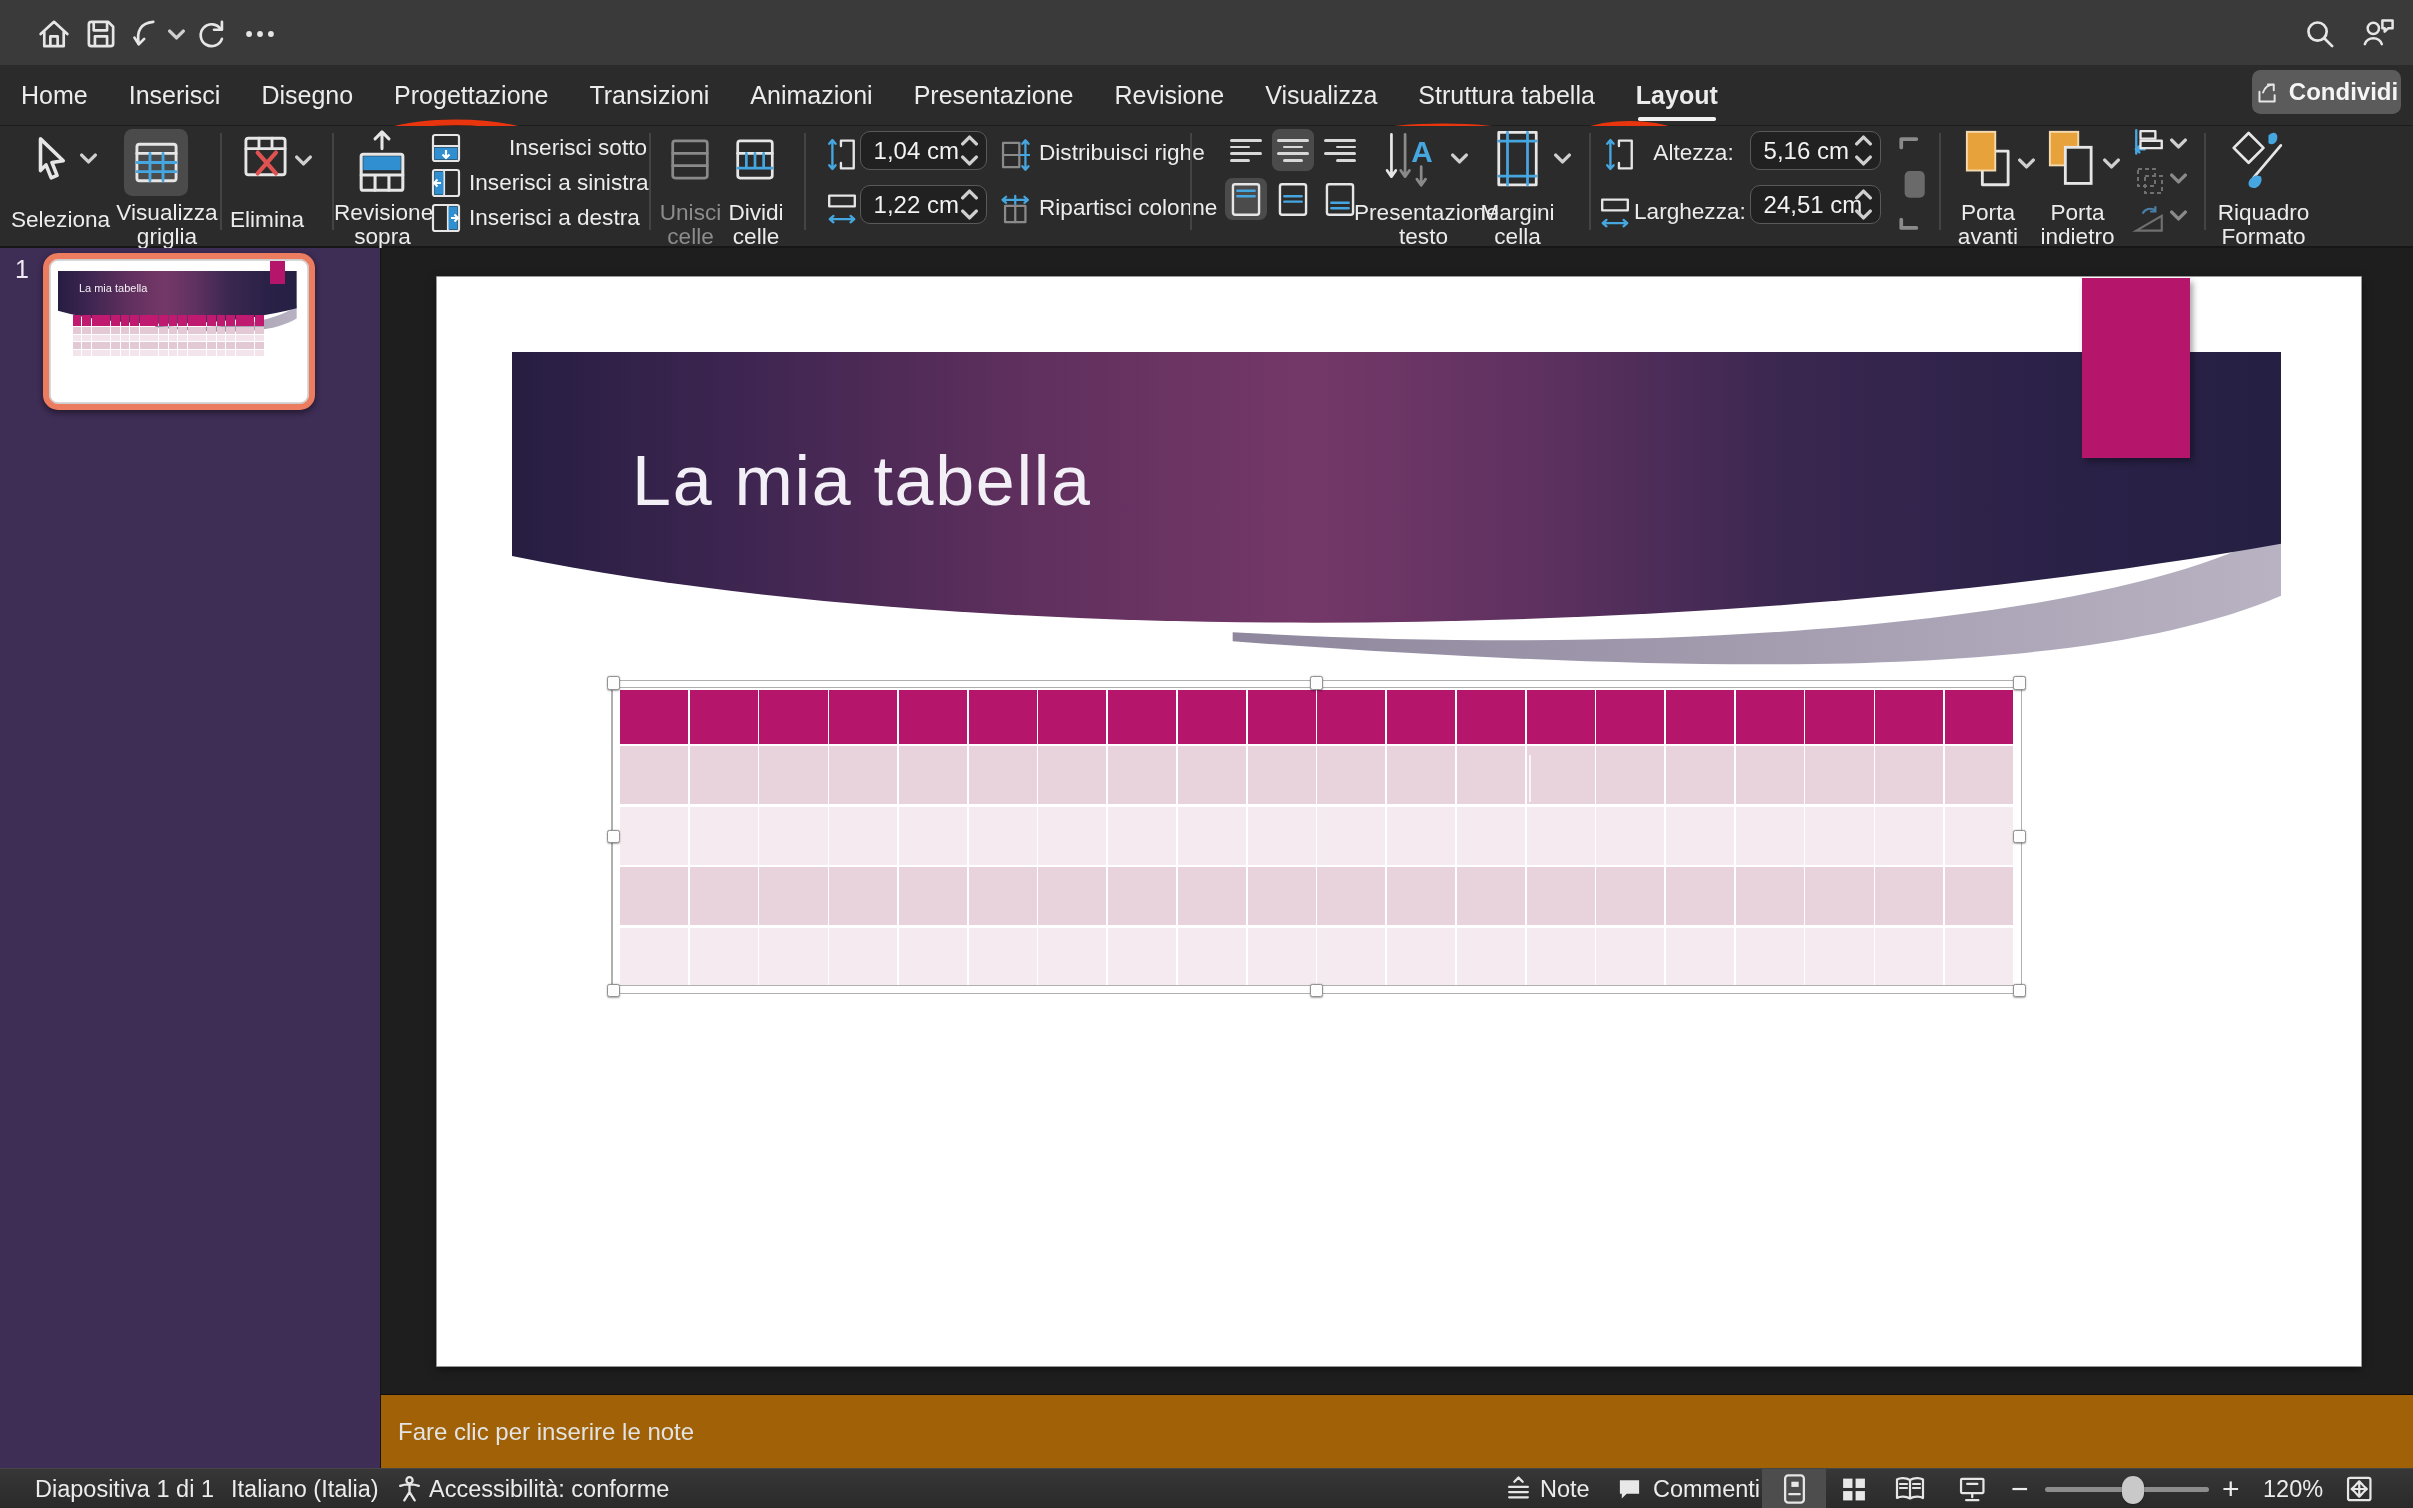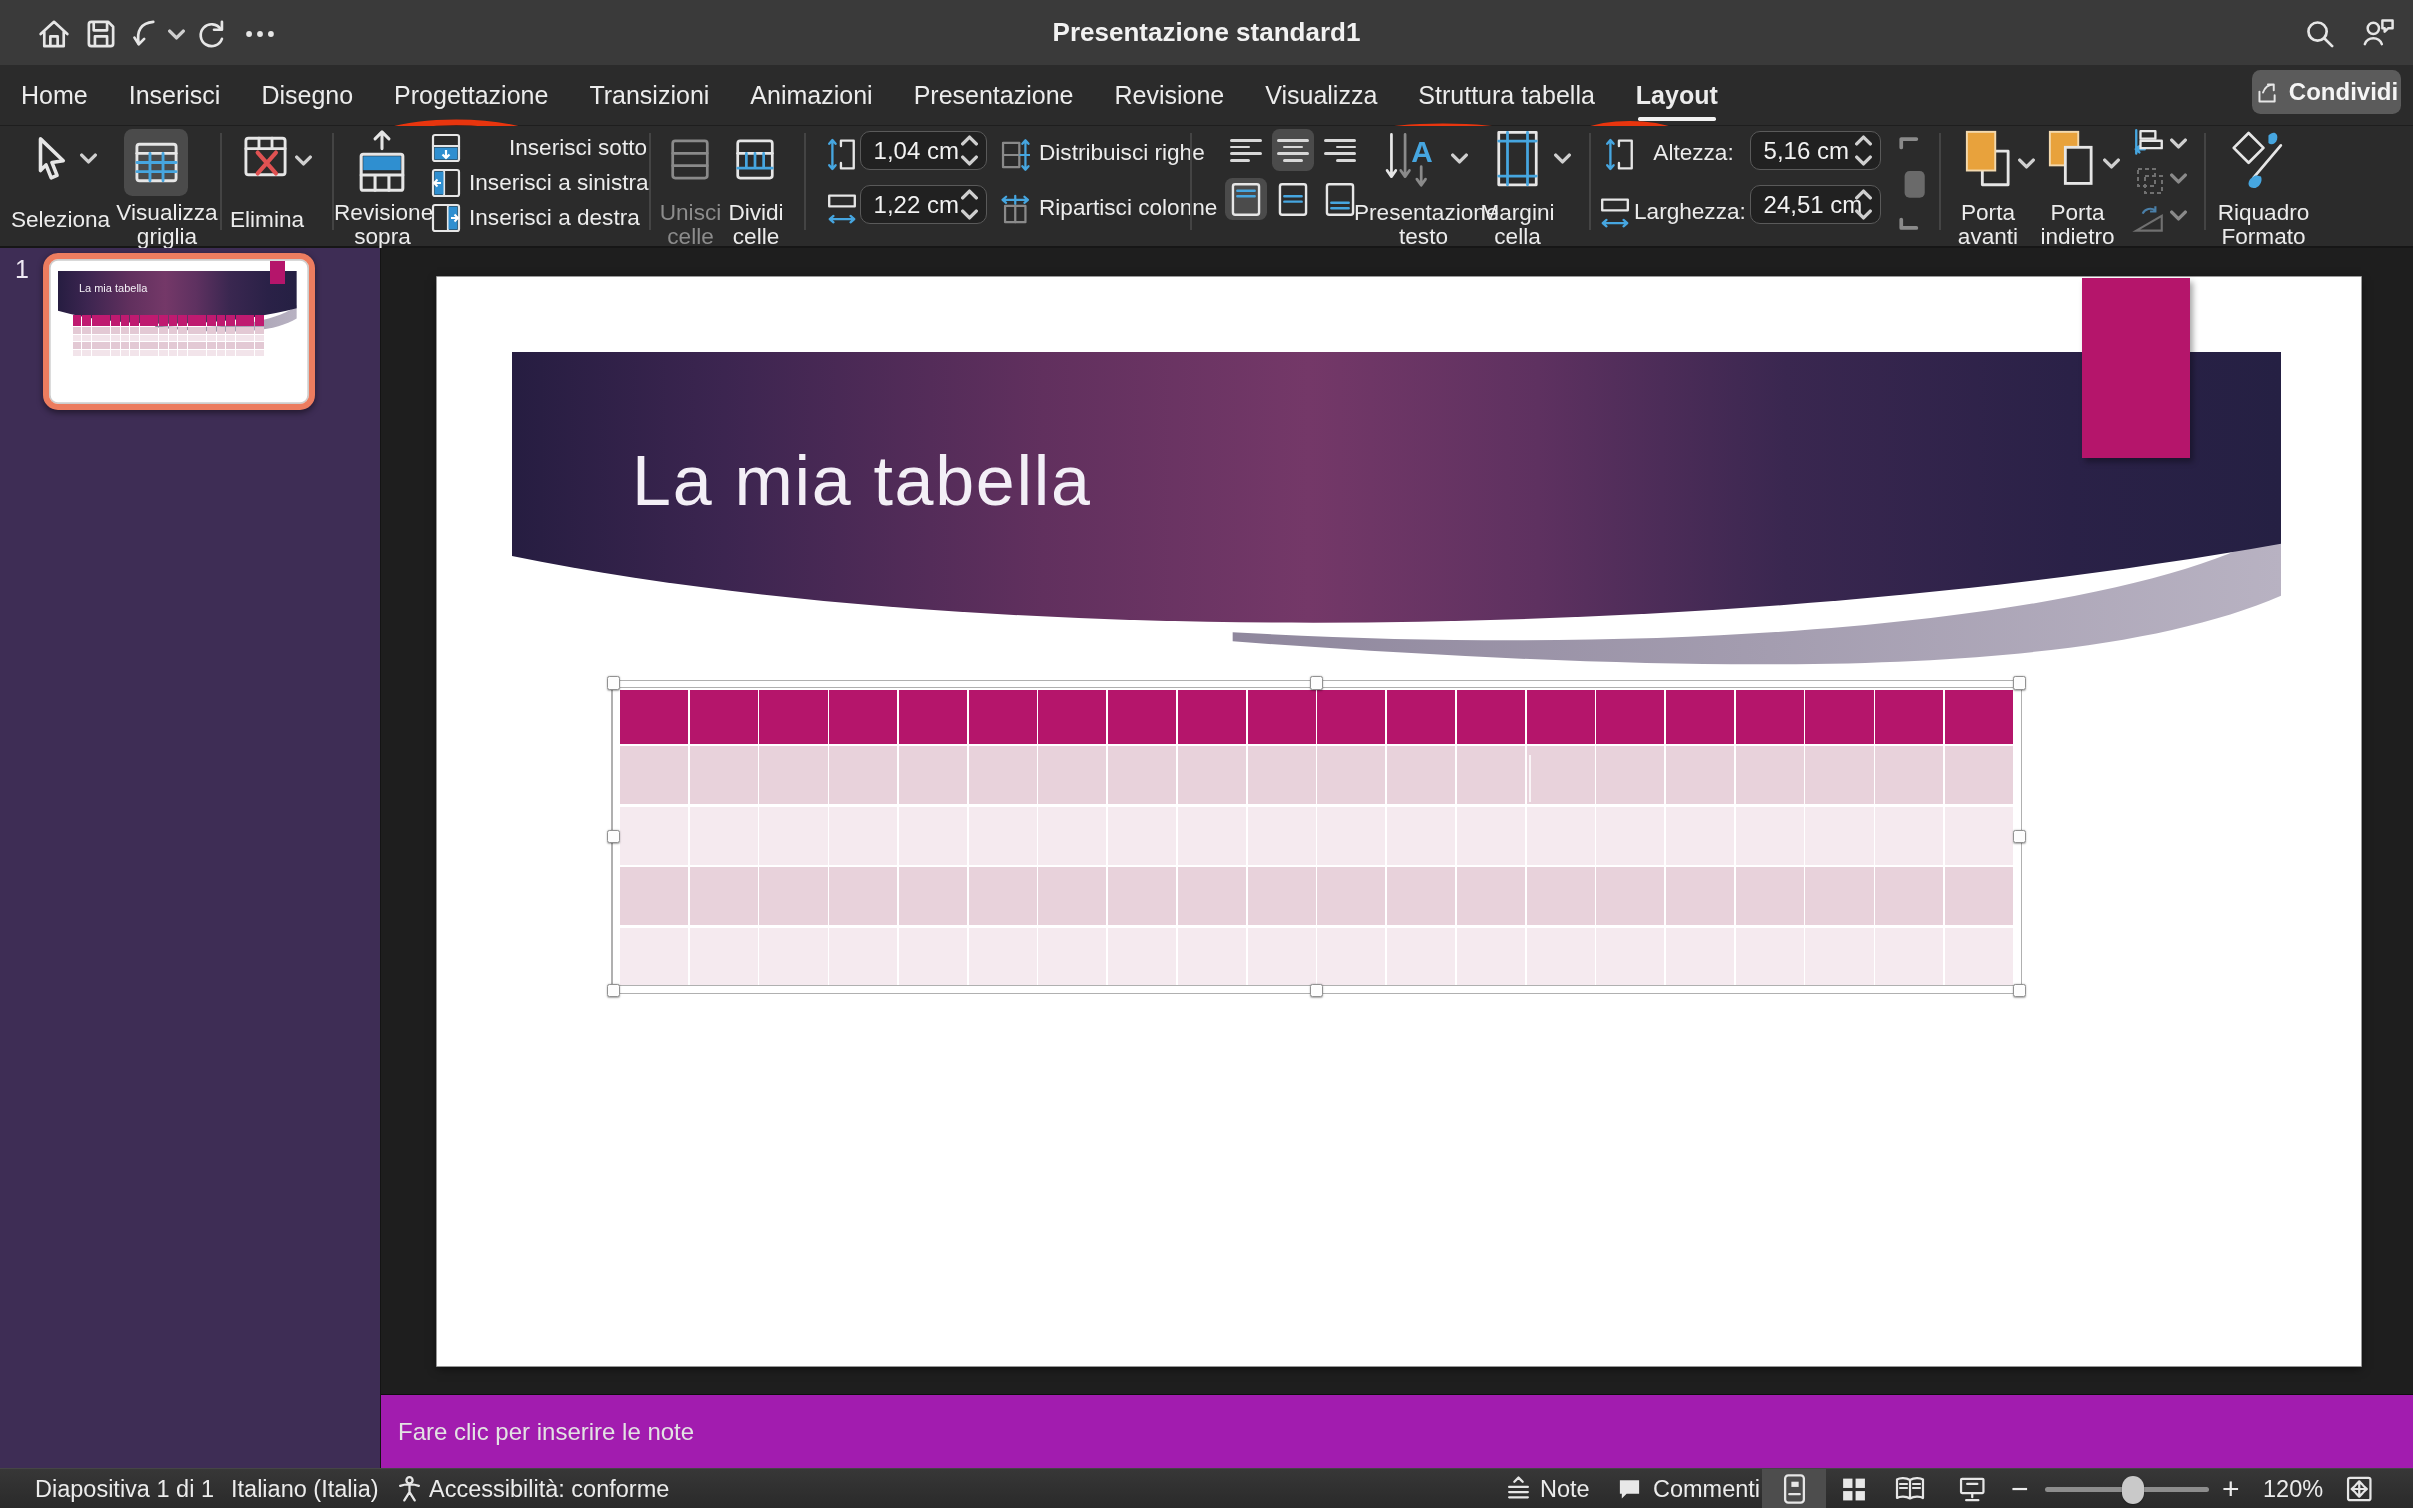--- a/index.html
+++ b/index.html
@@ -75,21 +75,21 @@
 
   #table-wrap{position:absolute;left:183px;top:413px;width:1393px;height:294px;}
   #slide-table{position:absolute;inset:0;display:grid;gap:2.5px 1.7px;}
   .rail-h{position:absolute;left:-10px;right:-10px;height:8.4px;
     border-top:1.7px solid #b0b0b0;border-bottom:1.7px solid #b0b0b0;}
   .rail-v{position:absolute;top:-1.7px;bottom:-1.7px;width:1.7px;background:#b0b0b0;}
   .handle{position:absolute;width:13.4px;height:13.4px;background:#fdfdfd;border:0.8px solid #929292;
     border-radius:2.5px;box-shadow:0 0.8px 1.7px rgba(0,0,0,.35);}
   #cell-cursor{position:absolute;left:909px;top:65px;width:1.7px;height:47px;background:rgba(255,255,255,.75);}
 
-  #notes{position:absolute;left:381px;top:1394px;width:2032px;height:74px;background:#a21caf;
+  #notes{position:absolute;left:381px;top:1394px;width:2032px;height:74px;background:#a16207;
     border-top:1.7px solid #0e0e0e;display:flex;align-items:center;}
   #notes span{margin-left:17px;color:#e3e3e3;font-size:24px;}
 
   
   #statusbar{position:absolute;left:0;top:1468px;width:2413px;height:40px;
     background:linear-gradient(#373737,#2a2a2a);border-top:0.8px solid #454545;}
   .sb-txt{position:absolute;top:50%;transform:translateY(-50%);color:#ececec;font-size:23.5px;white-space:nowrap;}
   .sb-ic{position:absolute;top:50%;transform:translateY(-50%);}
   #view-normal-tile{position:absolute;left:1762px;top:0;width:64px;height:40px;background:#4d4d4d;
     display:flex;align-items:center;justify-content:center;}
@@ -130,21 +130,20 @@
           <path class="stroke" d="M23 4 V10.5 H16.5"></path>
         </svg>
       </span>
     <span class="tb-ic" style="left:243px">
       <svg viewBox="0 0 28 28">
           <circle cx="5" cy="14" r="2.4" fill="#e6e6e6"></circle>
           <circle cx="14" cy="14" r="2.4" fill="#e6e6e6"></circle>
           <circle cx="23" cy="14" r="2.4" fill="#e6e6e6"></circle>
         </svg>
       </span>
-    <div id="doc-title">Presentazione standard1</div>
     <span class="tb-ic" style="left:2303px">
       <svg viewBox="0 0 28 28">
           <circle class="stroke" cx="12" cy="12" r="7.5"></circle>
           <path class="stroke" d="M17.5 17.5 L24 24"></path>
         </svg>
       </span>
     <span class="tb-ic" style="left:2362px">
       <svg viewBox="0 0 30 28">
           <circle class="stroke" cx="10" cy="10" r="5"></circle>
           <path class="stroke" d="M2.5 24 a8 8 0 0 1 15 0"></path>

